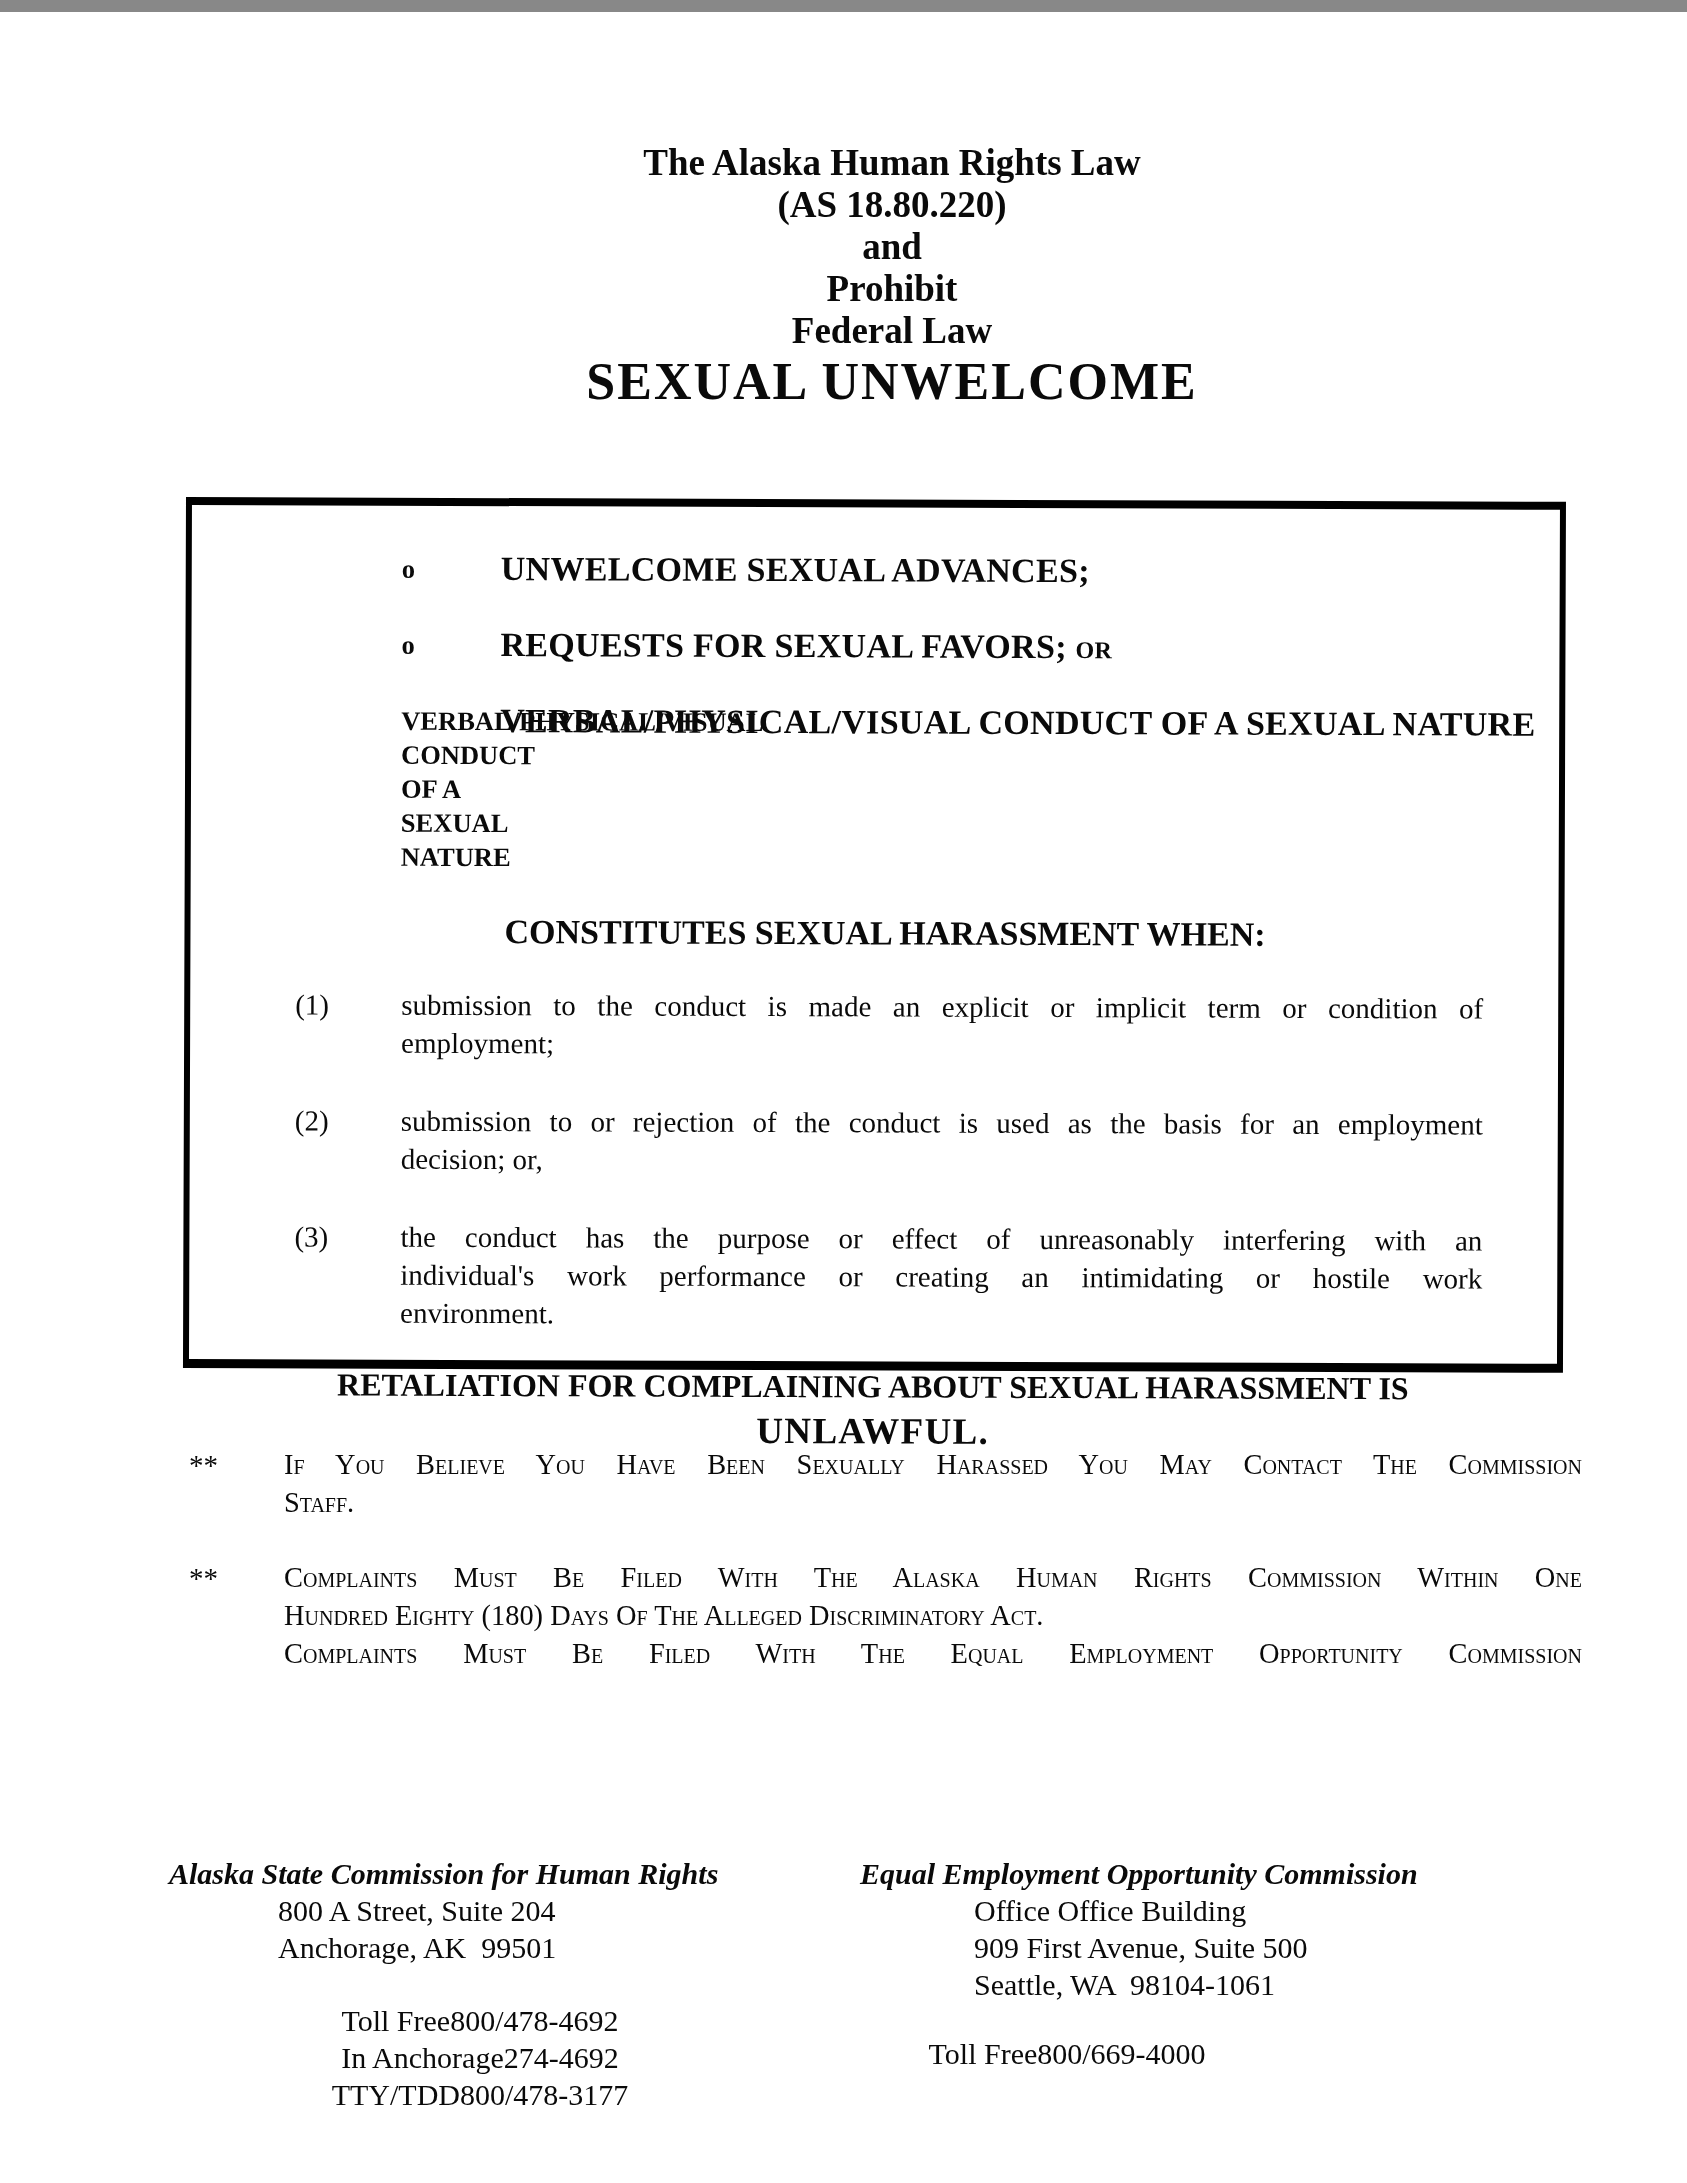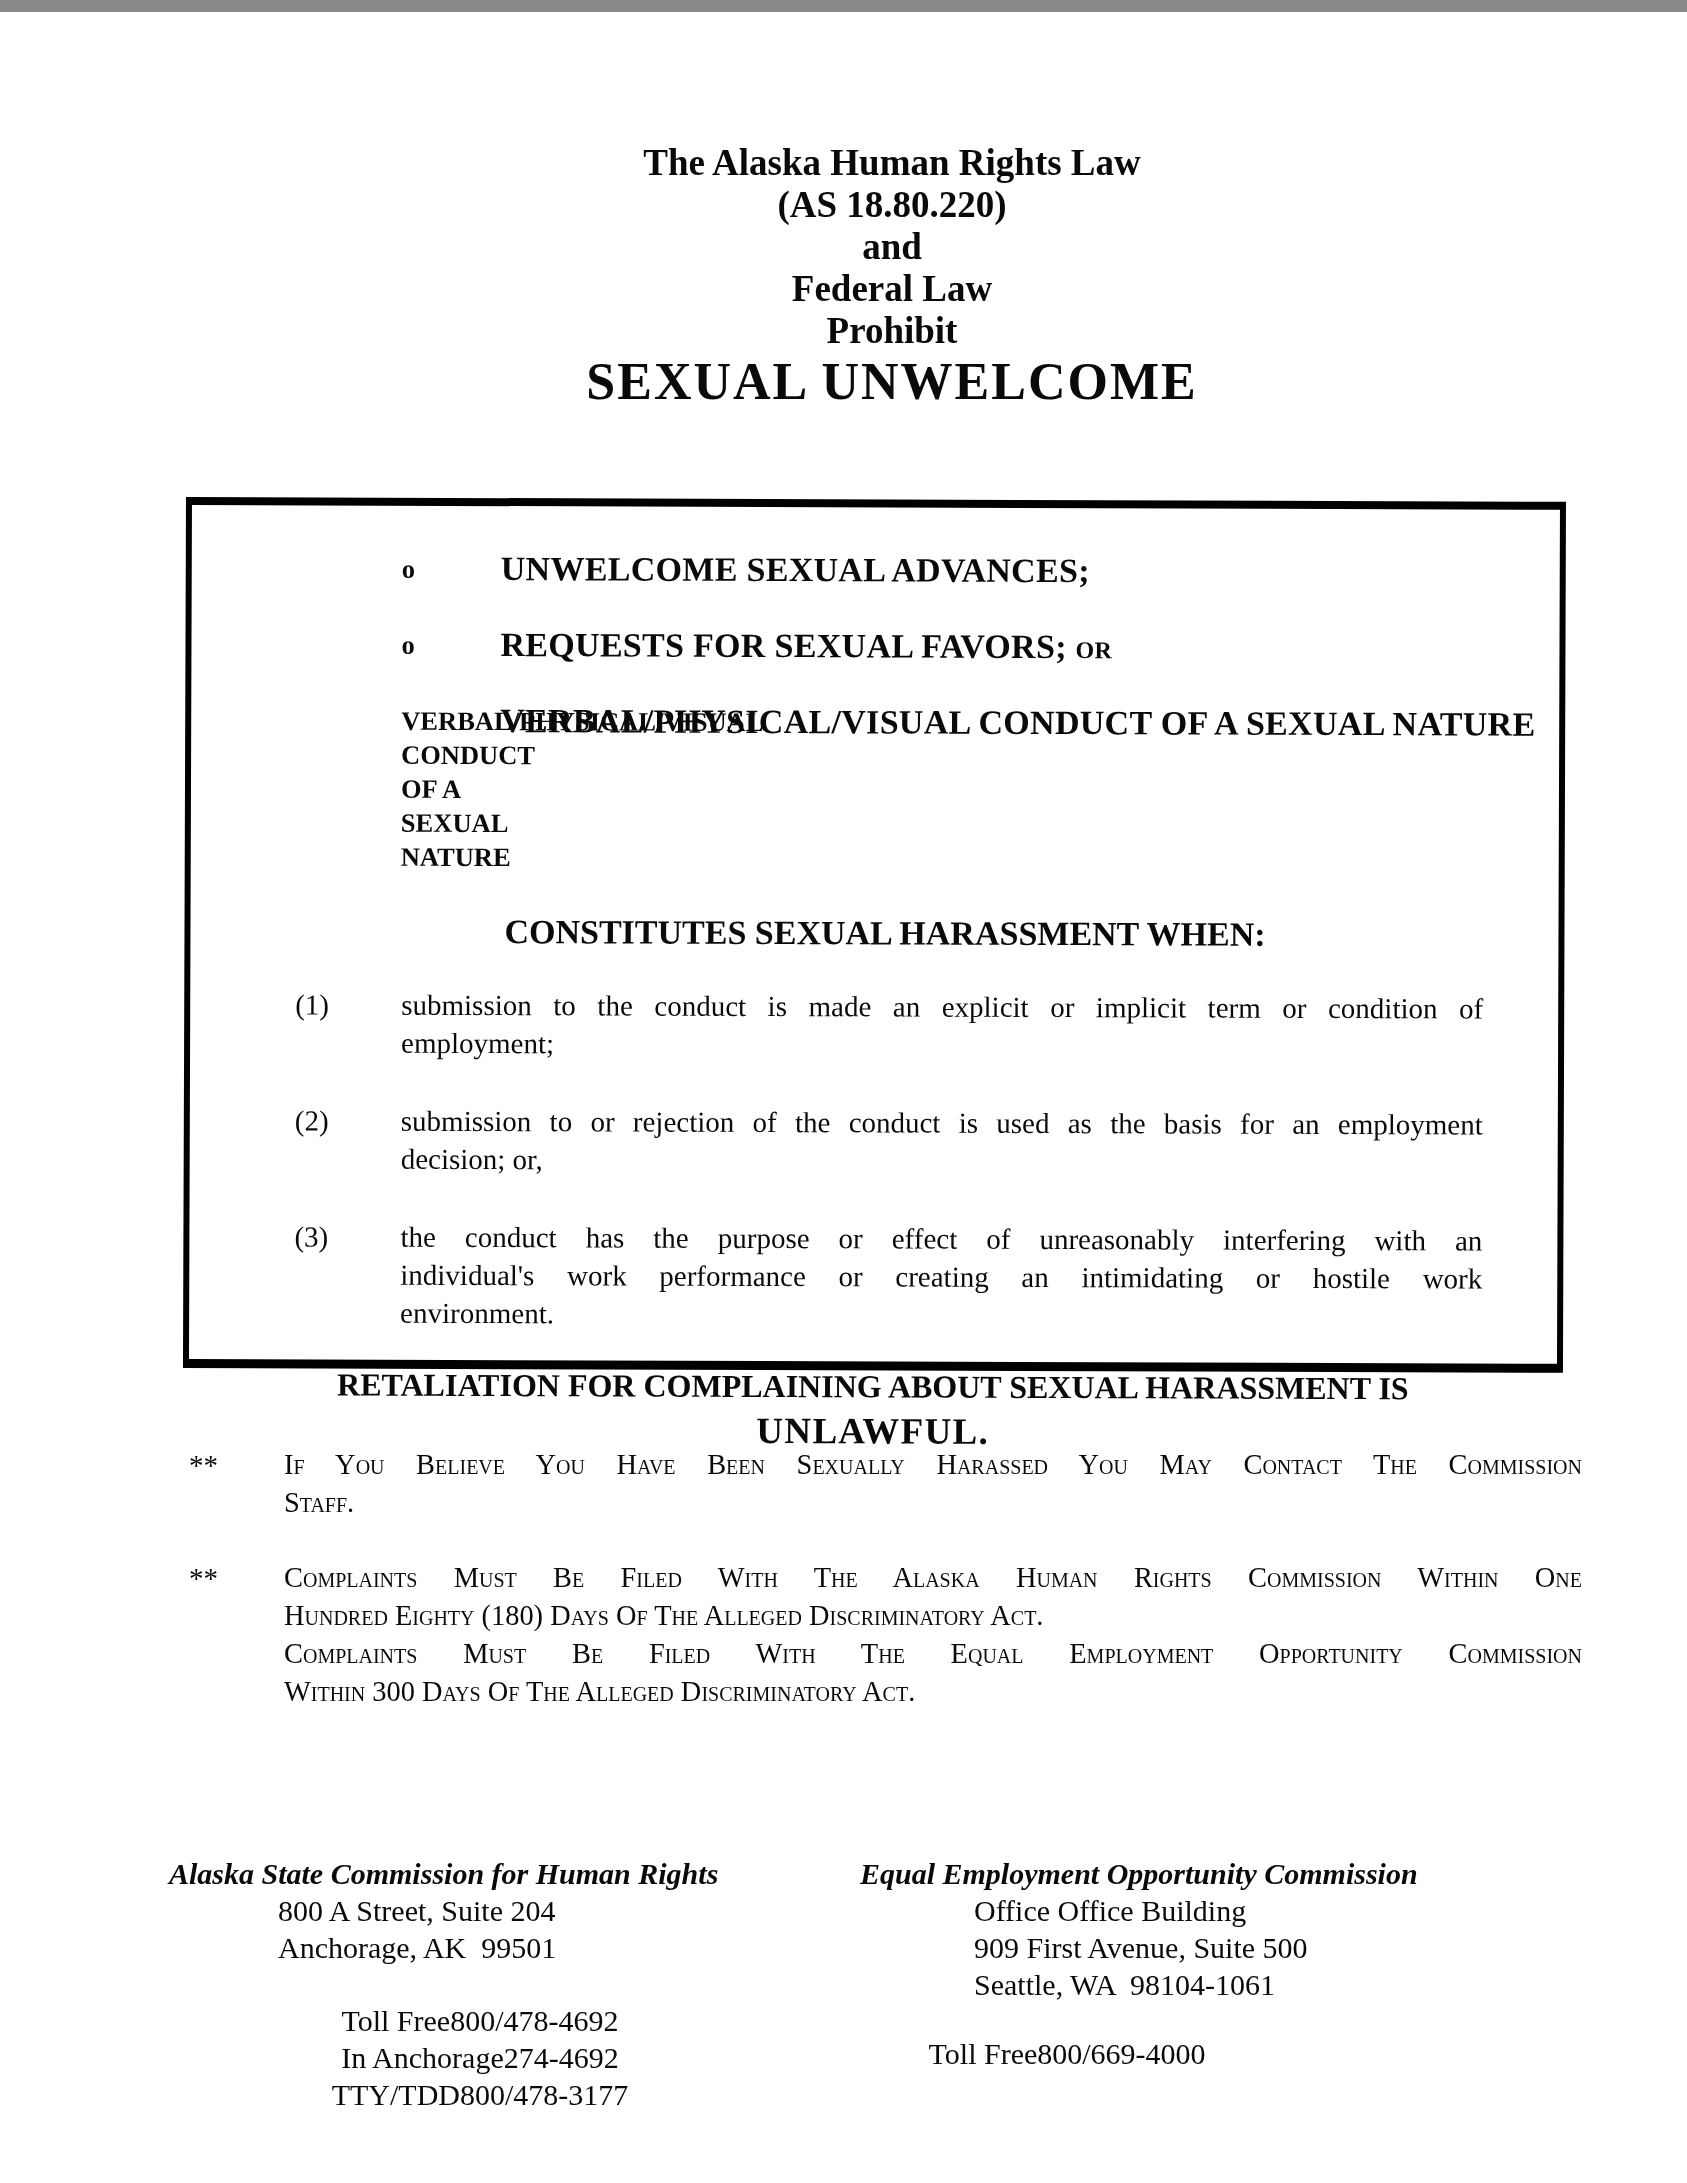--- a/index.html
+++ b/index.html
@@ -79,22 +79,22 @@
 </style>
 </head>
 <body>
 
 <div class="page">
 
   <header class="title-block">
     <div class="title-line">The Alaska Human Rights Law</div>
     <div class="title-line">(AS 18.80.220)</div>
     <div class="title-line">and</div>
+    <div class="title-line">Prohibit</div>
     <div class="title-line">Federal Law</div>
-    <div class="title-line">Prohibit</div>
     <div class="title-main">SEXUAL UNWELCOME</div>
   </header>
 
   <section class="law-box">
 
     <div class="brow first">
       <span class="bmark">o</span>
       <span class="btext">UNWELCOME SEXUAL ADVANCES;</span>
     </div>
     <div class="brow">
@@ -146,21 +146,20 @@
         <div class="ll">Staff.</div>
       </div>
     </div>
 
     <div class="fn">
       <span class="fmark">**</span>
       <div class="ftext">
         <div class="jl">Complaints Must Be Filed With The Alaska Human Rights Commission Within One</div>
         <div class="ll">Hundred Eighty (180) Days Of The Alleged Discriminatory Act.</div>
         <div class="jl">Complaints Must Be Filed With The Equal Employment Opportunity Commission</div>
-        <div class="ll">Within 300 Days Of The Alleged Discriminatory Act.</div>
       </div>
     </div>
   </section>
 
   <section class="contacts">
 
     <div class="col-left">
       <div class="org-name">Alaska State Commission for Human Rights</div>
       <div class="addr-line">800 A Street, Suite 204</div>
       <div class="addr-line">Anchorage, AK  99501</div>

